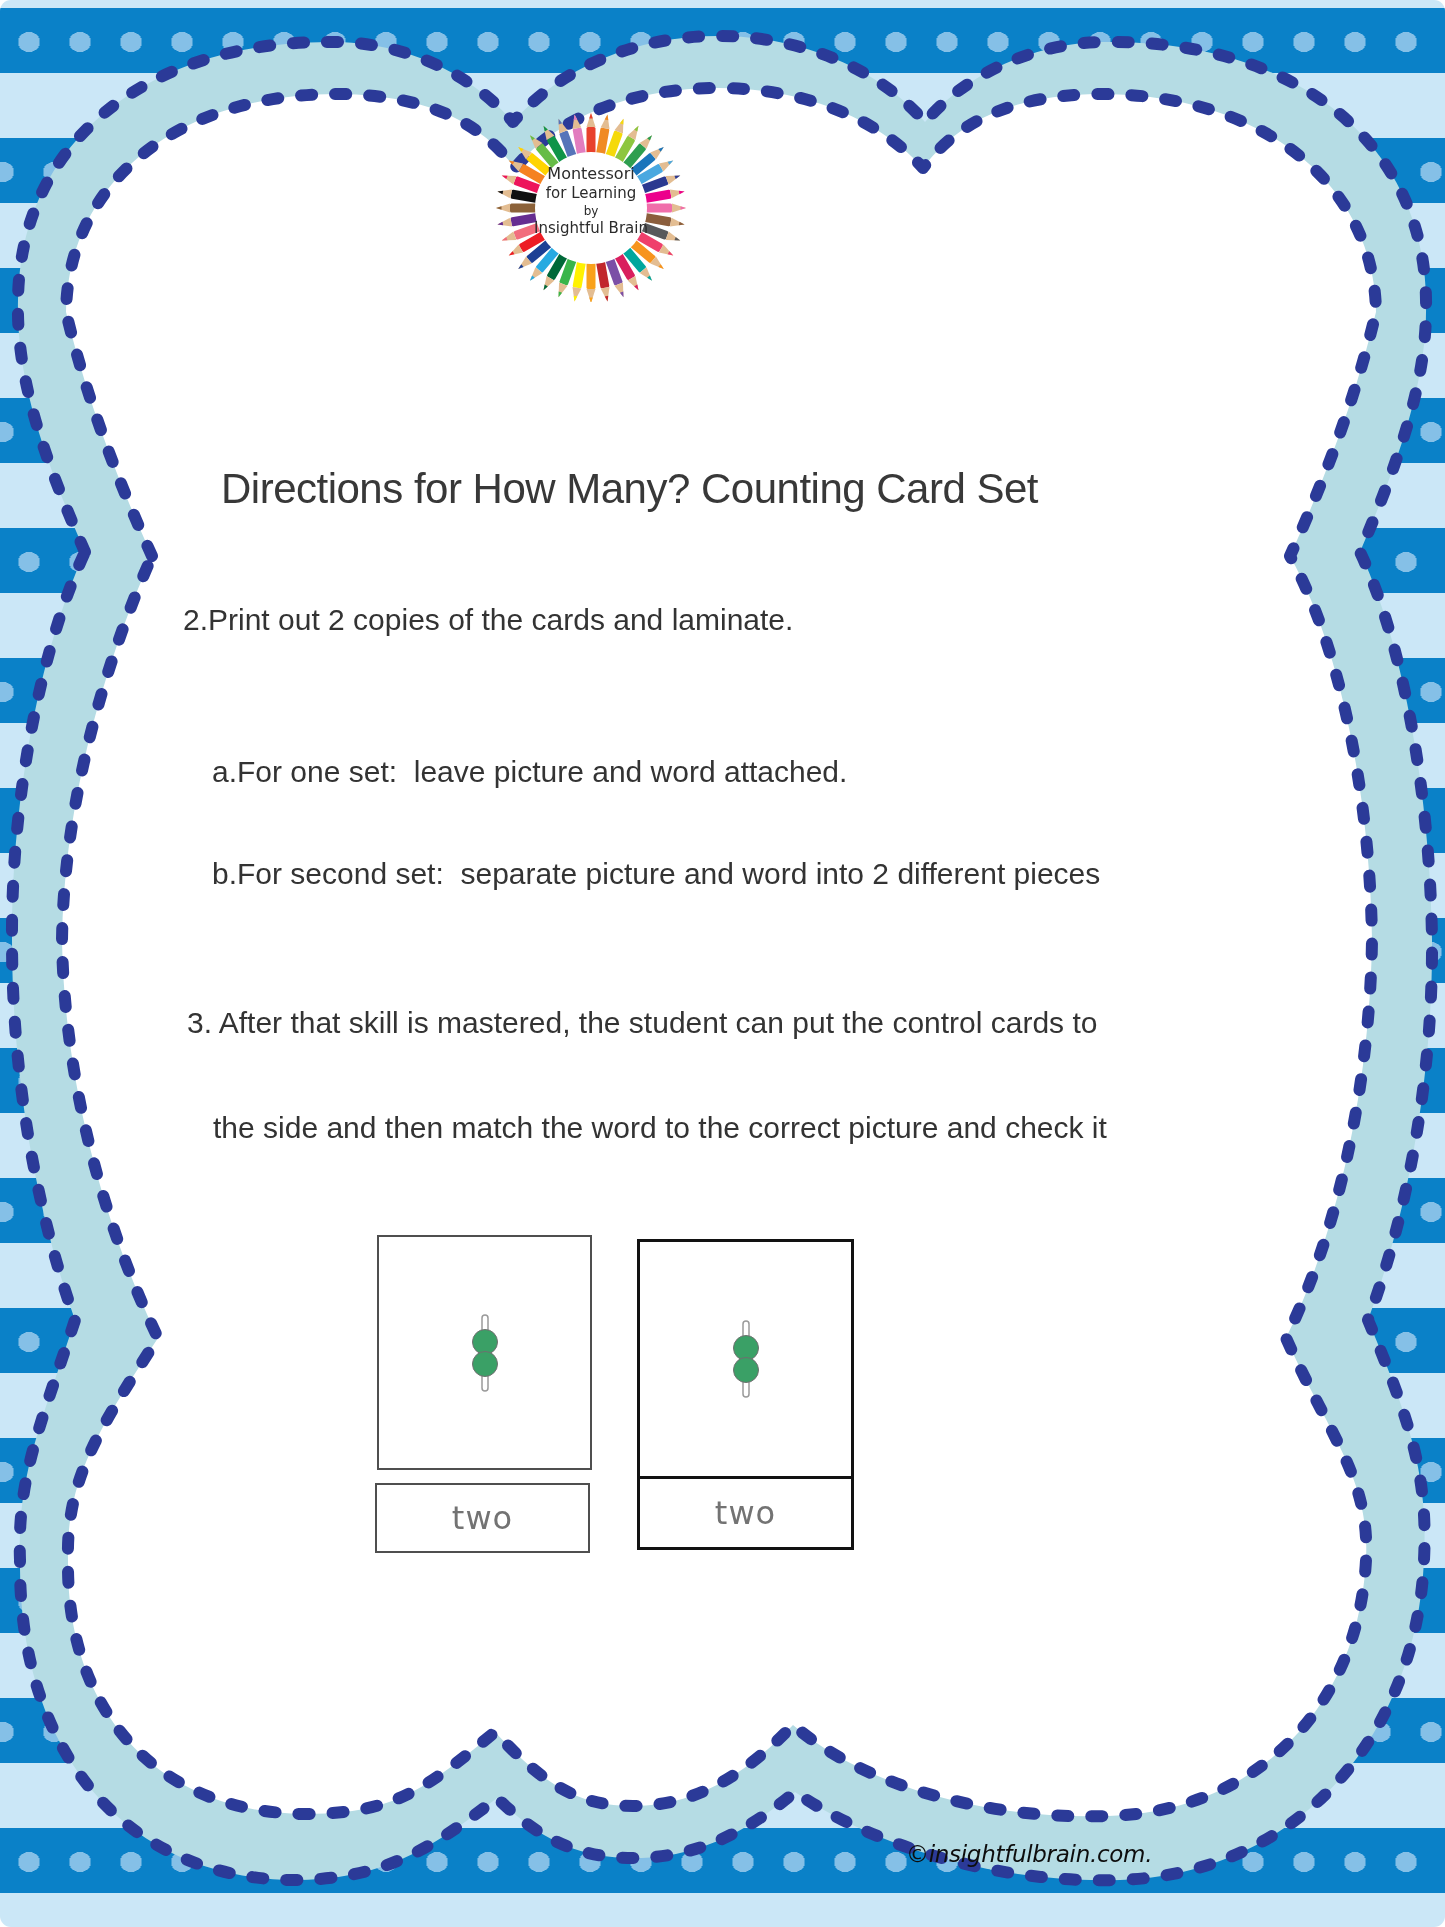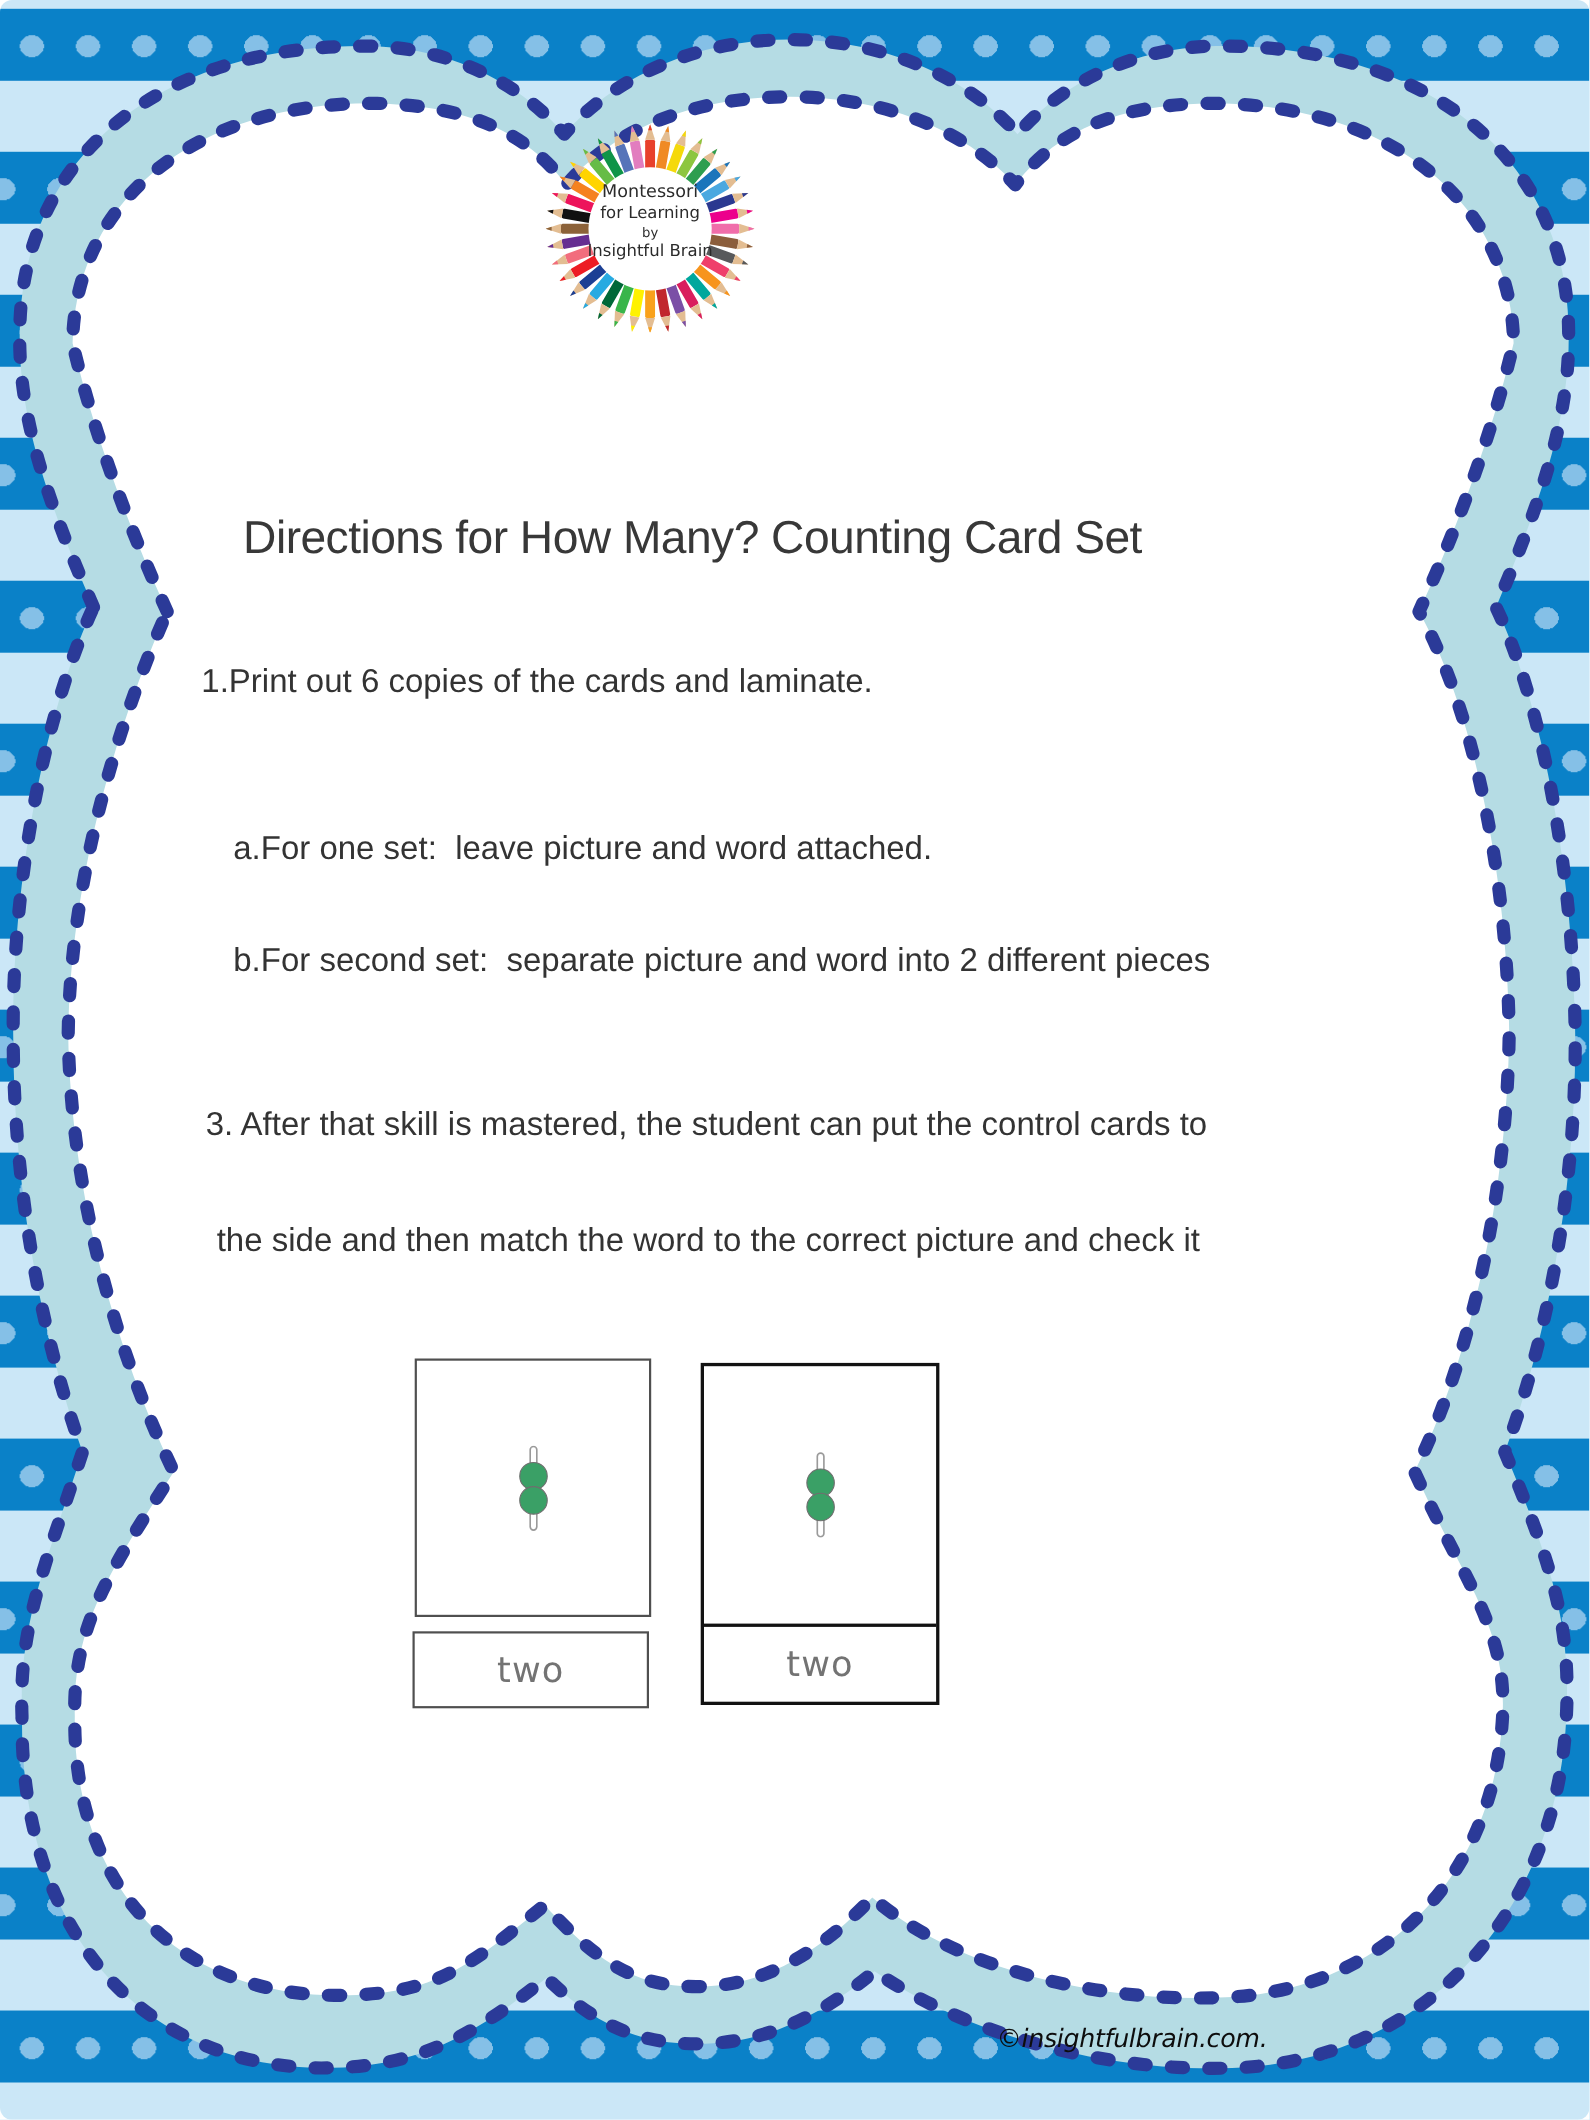--- a/index.html
+++ b/index.html
@@ -39,21 +39,21 @@
     font-size:42px;letter-spacing:-0.5px;color:#383838;
     white-space:pre;
     margin-left:16px;
   }
   .body-text{color:#333;font-size:30px;line-height:35px;white-space:pre;}
   .item1{position:absolute;left:183px;top:602px;}
   .sub-items{position:absolute;left:212px;top:687px;line-height:34px;}
   .item2{position:absolute;left:183px;top:811px;}
   .item2 .cont{margin-left:15px;}
   .item3{position:absolute;left:187px;top:935px;}
-  .item3 .cont{margin-left:10px;}
+  .item3 .cont{margin-left:26px;}
 
   
   .card-pic-left{
     position:absolute;left:377px;top:1235px;width:215px;height:235px;
     background:#fff;border:2px solid #4f4f4f;box-sizing:border-box;
     display:flex;align-items:center;justify-content:center;
   }
   .card-word-left{
     position:absolute;left:375px;top:1483px;width:215px;height:70px;
     background:#fff;border:2px solid #4f4f4f;box-sizing:border-box;
@@ -286,21 +286,21 @@
     <div class="logo-text">
       <div class="logo-line1">Montessori</div>
       <div class="logo-line2">for Learning</div>
       <div class="logo-line3">by</div>
       <div class="logo-line4">Insightful Brain</div>
     </div>
   </div>
 
   <div class="title">Directions for How Many? Counting Card Set</div>
 
-  <div class="body-text item1">1.Print out 6 copies of the cards and laminate.</div>
+  <div class="body-text item1">2.Print out 2 copies of the cards and laminate.</div>
 
   <div class="body-text sub-items">
     <div>a.For one set:  leave picture and word attached.</div>
     <div>b.For second set:  separate picture and word into 2 different pieces</div>
   </div>
 
 
   <div class="body-text item3">
     <div>3. After that skill is mastered, the student can put the control cards to</div>
     <div class="cont">the side and then match the word to the correct picture and check it</div>

